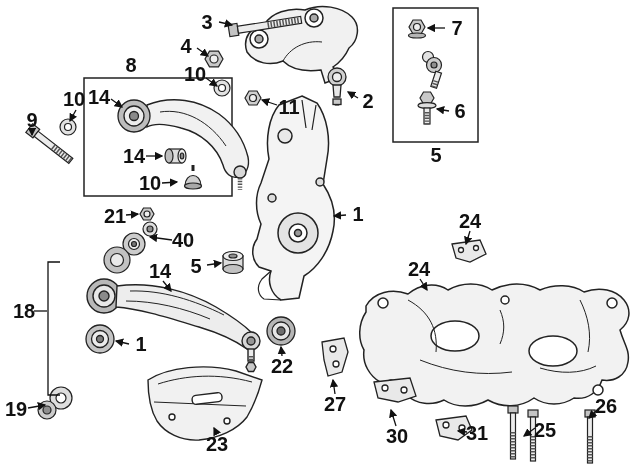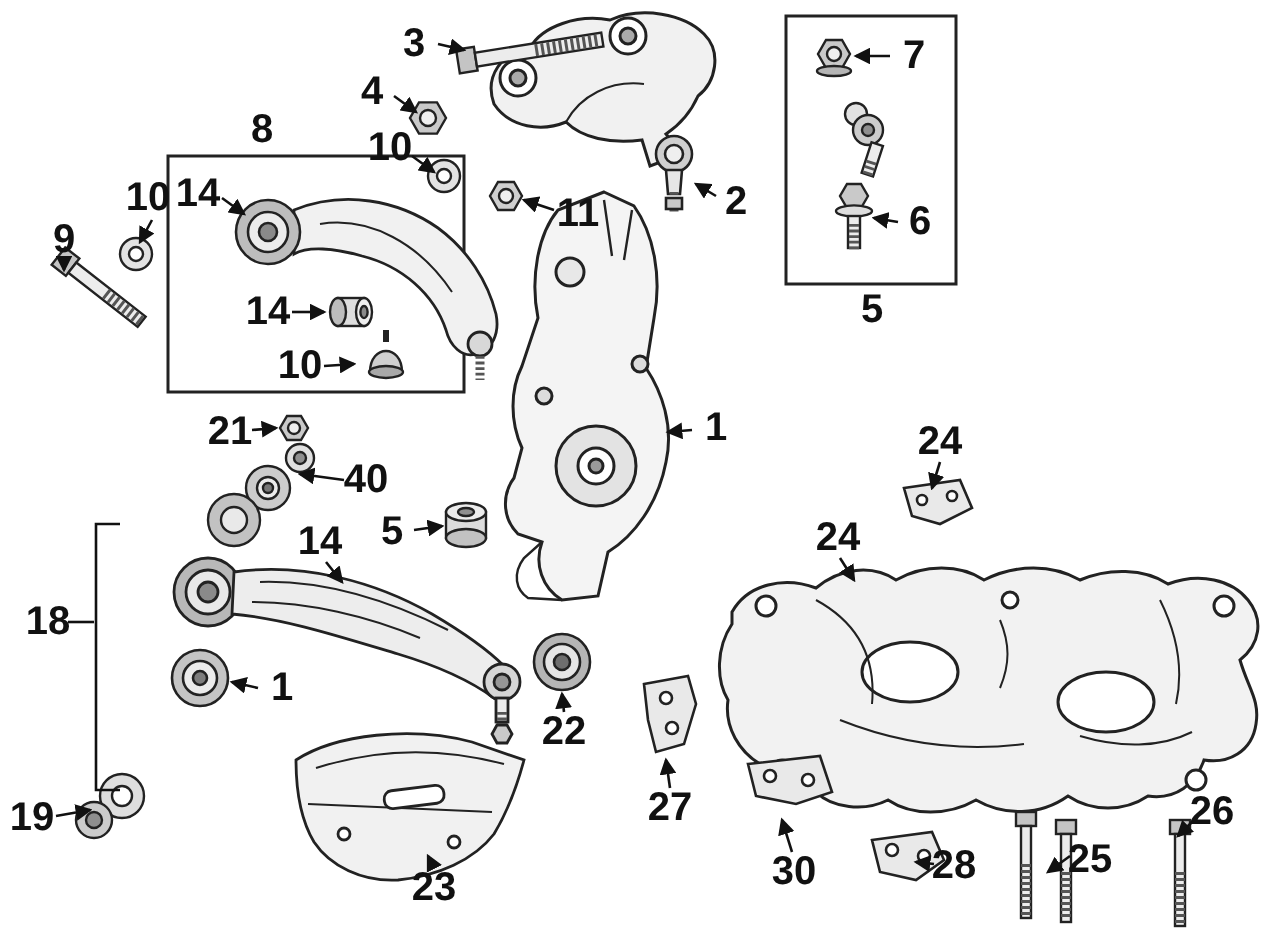--- a/index.html
+++ b/index.html
@@ -307,17 +307,17 @@
   <div class="callout" style="left:196px;top:266px">5</div>
   <div class="callout" style="left:24px;top:311px">18</div>
   <div class="callout" style="left:141px;top:344px">1</div>
   <div class="callout" style="left:282px;top:366px">22</div>
   <div class="callout" style="left:16px;top:409px">19</div>
   <div class="callout" style="left:217px;top:444px">23</div>
   <div class="callout" style="left:470px;top:221px">24</div>
   <div class="callout" style="left:419px;top:269px">24</div>
   <div class="callout" style="left:335px;top:404px">27</div>
   <div class="callout" style="left:397px;top:436px">30</div>
-  <div class="callout" style="left:477px;top:433px">28</div>
+  <div class="callout" style="left:477px;top:433px">31</div>
   <div class="callout" style="left:545px;top:430px">25</div>
   <div class="callout" style="left:606px;top:406px">26</div>
 
 </div>
 
 </body></html>

